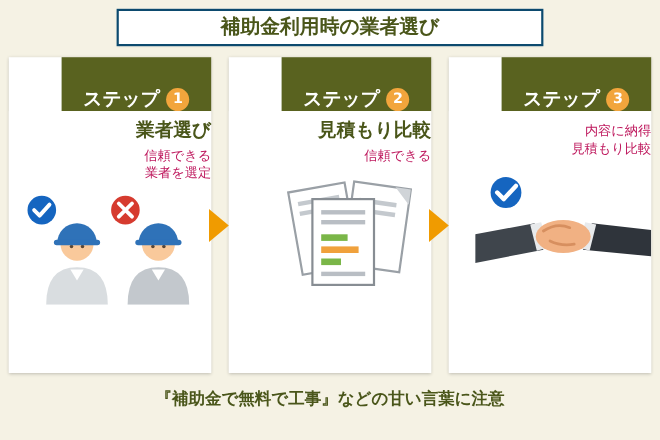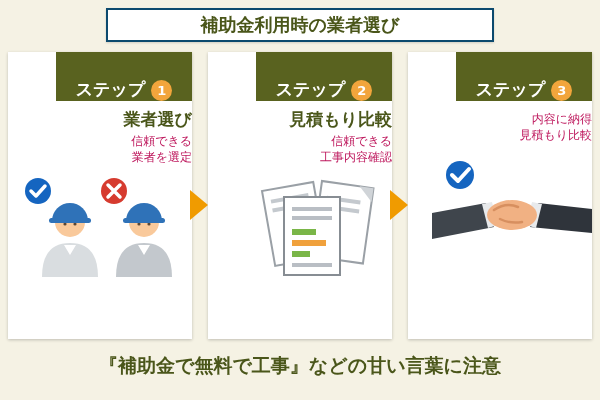--- a/index.html
+++ b/index.html
@@ -45,21 +45,21 @@
     border-top:15px solid transparent;
     border-bottom:15px solid transparent;
     border-left:18px solid #f09b00;
     margin-top:138px; margin-left:-2px;
     position:relative; z-index:3;
   }
 
   .footer {
     margin-top:13px; text-align:center;
     color:#4a561a; font-weight:bold;
-    font-size:19px; line-height:1.45;
+    font-size:15px; line-height:1.45;
   }
 </style>
 </head>
 <body>
 
 <div class="page">
 
   <div class="title-box">補助金利用時の業者選び</div>
 
   <div class="steps-row">
@@ -110,21 +110,20 @@
 
     <section class="step">
       <div class="step-header">
         <span>ステップ</span>
         <span class="num-badge">2</span>
       </div>
       <div class="step-card">
         <div class="step-title">見積もり比較</div>
         <div class="step-desc">
           <span>信頼できる</span><br>
-          <span>工事内容確認</span>
         </div>
         <div class="illu" aria-label="estimate-documents-icon">
           <svg width="160" height="102" viewBox="0 0 160 102">
             <g transform="translate(30,16) rotate(-10)">
               <rect x="0" y="0" width="52" height="76" fill="#ffffff" stroke="#9aa0a6" stroke-width="2"></rect>
               <rect x="7" y="10" width="38" height="4" fill="#c4c9ce"></rect>
               <rect x="7" y="19" width="38" height="4" fill="#c4c9ce"></rect>
             </g>
             <g transform="translate(90,6) rotate(8)">
               <rect x="0" y="0" width="52" height="76" fill="#ffffff" stroke="#9aa0a6" stroke-width="2"></rect>

